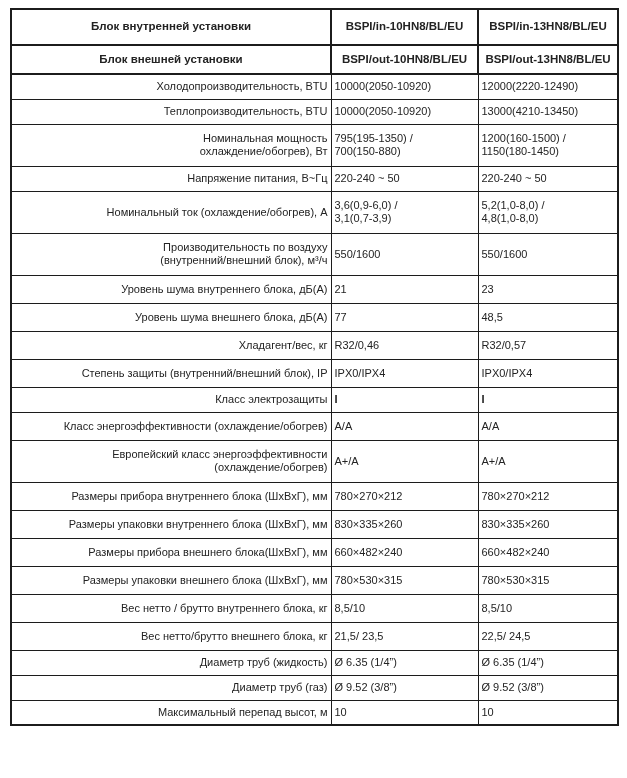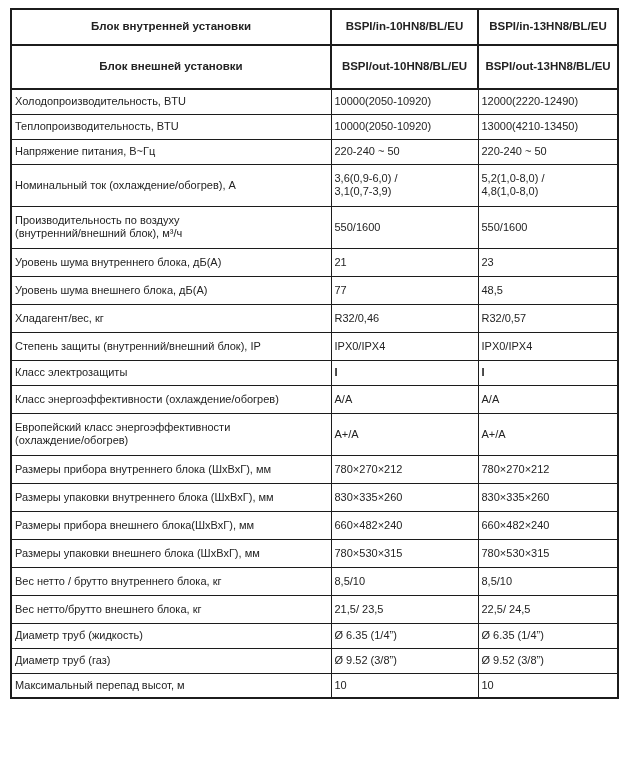--- a/index.html
+++ b/index.html
@@ -35,28 +35,28 @@
   }
   
   tr.header td {
     border-width: 2px;
     font-weight: bold;
     font-size: 11.5px;
     text-align: center;
     white-space: normal;
   }
   tr.header.h1 { height: 36px; }
-  tr.header.h2 { height: 44px; }
+  tr.header.h2 { height: 29px; }
   
   tr.compact { height: 25px; }
   tr.medium  { height: 28px; margin-top: 12px; }
   tr.twoline { height: 42px; }
   
   td.lab {
-    text-align: left;
+    text-align: right;
     padding-left: 4px;
   }
   td.val {
     text-align: left;
     padding-left: 2px;
     padding-right: 2px;
   }
   tr.bold-vals td.val { font-weight: bold; }
 </style>
 </head>
@@ -83,20 +83,28 @@
         <tr class="compact">
           <td class="lab">Холодопроизводительность, BTU</td>
           <td class="val">10000(2050-10920)</td>
           <td class="val">12000(2220-12490)</td>
         </tr>
         <tr class="compact">
           <td class="lab">Теплопроизводительность, BTU</td>
           <td class="val">10000(2050-10920)</td>
           <td class="val">13000(4210-13450)</td>
         </tr>
+        <tr class="twoline">
+          <td class="lab">Номинальная мощность
+охлаждение/обогрев), Вт</td>
+          <td class="val">795(195-1350) /
+700(150-880)</td>
+          <td class="val">1200(160-1500) /
+1150(180-1450)</td>
+        </tr>
         <tr class="compact">
           <td class="lab">Напряжение питания, В~Гц</td>
           <td class="val">220-240 ~ 50</td>
           <td class="val">220-240 ~ 50</td>
         </tr>
         <tr class="twoline">
           <td class="lab">Номинальный ток (охлаждение/обогрев), А</td>
           <td class="val">3,6(0,9-6,0) /
 3,1(0,7-3,9)</td>
           <td class="val">5,2(1,0-8,0) /

